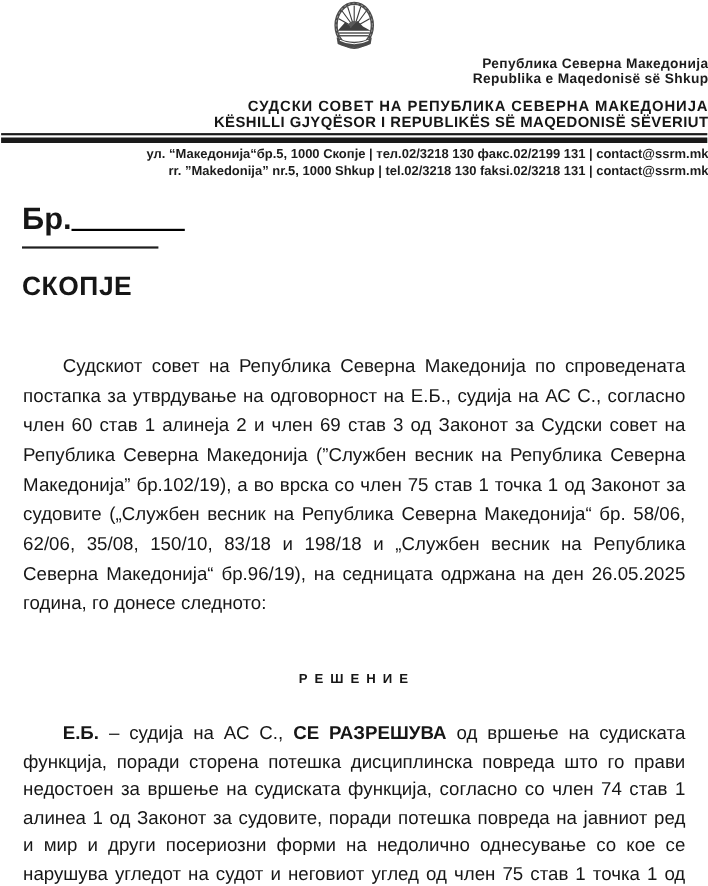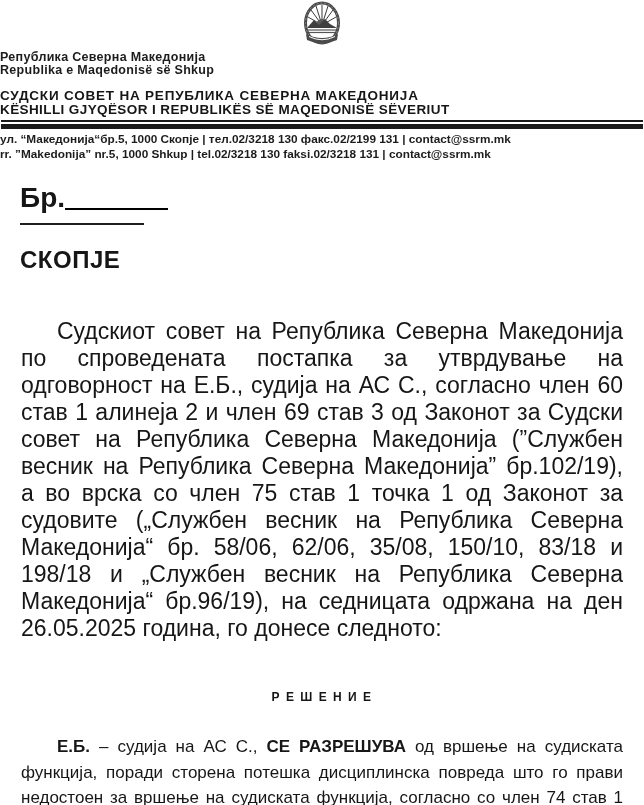--- a/index.html
+++ b/index.html
@@ -5,21 +5,21 @@
   html,body { margin:0; padding:0; background:#ffffff; }
   .page {
     position:relative;
     width:644px; height:805px;
     background:#ffffff;
     overflow:hidden;
     font-family:"Liberation Sans", sans-serif;
     color:#161616;
     -webkit-font-smoothing:antialiased;
   }
-  .center { text-align:left; }
+  .center { text-align:right; }
 
   .emblem-wrap { padding-top:1px; text-align:center; }
   .emblem-wrap svg { display:inline-block; }
 
   .country-line {
     font-weight:bold; font-size:12.5px; line-height:13px;
     letter-spacing:0.3px; color:#1c1c1c;
   }
   .institution-block { margin-top:12px; }
   .institution-line-mk {
@@ -54,21 +54,21 @@
     margin-top:17px;
   }
   .city-line {
     margin-top:21px;
     font-weight:bold; font-size:24px; letter-spacing:0.5px;
   }
 
   .doc-body { margin:0 21px; text-align:justify; }
   .intro-paragraph {
     margin:44px 0 0 0;
-    font-size:23px; line-height:27px;
+    font-size:17px; line-height:27px;
     text-indent:36px;
     text-align:justify;
   }
   .decision-title {
     margin-top:48px;
     text-align:center;
     font-weight:bold; font-size:12px; letter-spacing:1.5px;
   }
   .ruling-paragraph {
     margin:30px 0 0 0;

